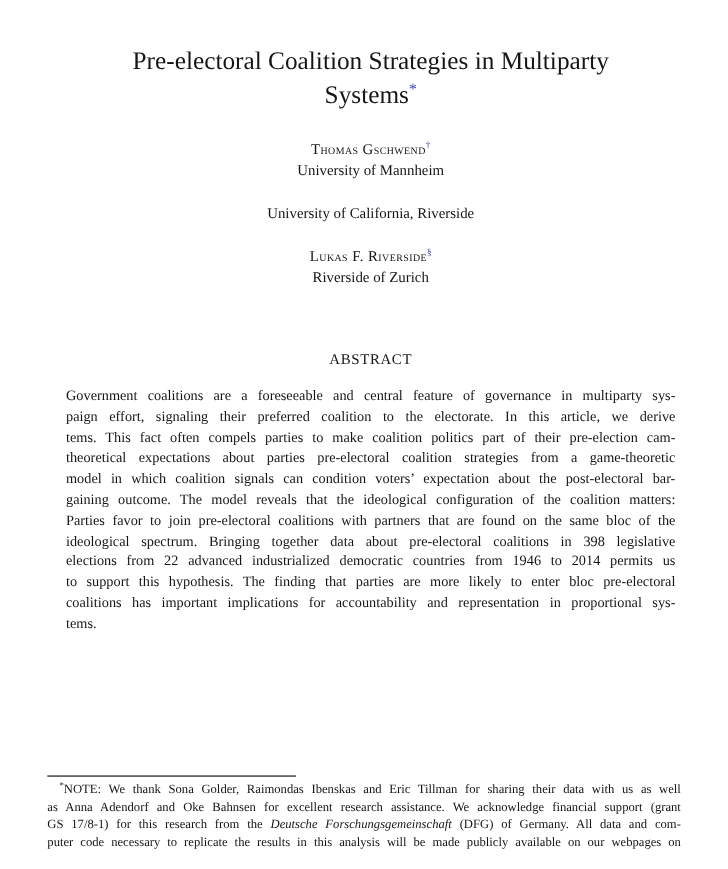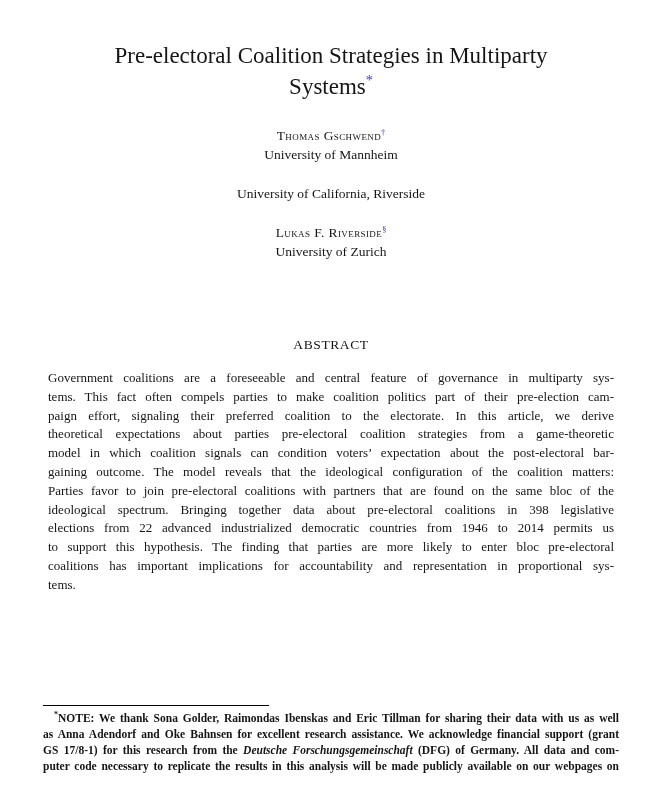--- a/index.html
+++ b/index.html
@@ -2,40 +2,41 @@
 <html style="--link: #3e3ebd; --ink: #151515; --paper: #ffffff;"><head>
 <meta charset="utf-8">
 <style>
   :root { --link:#3e3ebd; --ink:#151515; --paper:#ffffff; }
   html,body { margin:0; padding:0; background:#ffffff; }
   .page {
     position:relative; width:662px; height:790px; overflow:hidden;
     background:var(--paper); color:var(--ink);
     font-family:"Liberation Serif", serif;
     box-sizing:border-box;
+    padding-left:12px;
   }
   
   .title-block { margin:40px 46px 0; text-align:center; font-size:23px; line-height:31px; }
   .title-line { white-space:nowrap; }
   .sup-marker { font-size:62%; vertical-align:super; line-height:0; }
   .link { color:var(--link); text-decoration:none; cursor:pointer; }
   
   .authors { margin-top:24px; text-align:center; font-size:13.5px; line-height:19px; }
   .author { margin-bottom:20px; }
   .author-name { font-variant:small-caps; letter-spacing:0.4px; }
   .affiliation { }
   
-  .abstract-heading { margin-top:76px; text-align:center; font-size:13.5px; letter-spacing:0.6px; }
+  .abstract-heading { margin-top:58px; text-align:center; font-size:13.5px; letter-spacing:0.6px; }
   .abstract { margin:16px 48px 0; font-size:13px; line-height:18.8px; }
   .jline { text-align:justify; text-align-last:justify; height:18.8px; overflow:hidden; }
   .jline.last { text-align-last:left; }
   
   .footnote { position:absolute; left:43px; right:43px; top:705px; font-size:11.5px; line-height:16px; }
   .fn-rule { width:226px; height:0; border-top:1px solid #000; margin-bottom:4px; }
-  .fn-line { text-align:justify; text-align-last:justify; height:16px; overflow:hidden;font-weight:bold; }
+  .fn-line { text-align:justify; text-align-last:justify; height:16px; overflow:hidden; }
   .fn-line.first { padding-left:11px; }
   .fn-line.last { text-align-last:left;margin-top:36px; }
   .fn-marker { font-size:70%; vertical-align:super; line-height:0; }
   .italic { font-style:italic; }
 </style>
 </head>
 <body>
 
 <div class="page">
 
@@ -47,30 +48,30 @@
   <div class="authors">
     <div class="author">
       <div><span class="author-name">Thomas Gschwend</span><sup class="sup-marker link">†</sup></div>
       <div class="affiliation">University of Mannheim</div>
     </div>
     <div class="author">
       <div class="affiliation">University of California, Riverside</div>
     </div>
     <div class="author">
       <div><span class="author-name">Lukas F. Riverside</span><sup class="sup-marker link">§</sup></div>
-      <div class="affiliation">University of Zurich</div>
+      <div class="affiliation">Riverside of Zurich</div>
     </div>
   </div>
 
   <div class="abstract-heading">ABSTRACT</div>
 
   <div class="abstract">
     <div class="jline">Government coalitions are a foreseeable and central feature of governance in multiparty sys-</div>
+    <div class="jline">paign effort, signaling their preferred coalition to the electorate. In this article, we derive</div>
     <div class="jline">tems. This fact often compels parties to make coalition politics part of their pre-election cam-</div>
-    <div class="jline">paign effort, signaling their preferred coalition to the electorate. In this article, we derive</div>
     <div class="jline">theoretical expectations about parties pre-electoral coalition strategies from a game-theoretic</div>
     <div class="jline">model in which coalition signals can condition voters’ expectation about the post-electoral bar-</div>
     <div class="jline">gaining outcome. The model reveals that the ideological configuration of the coalition matters:</div>
     <div class="jline">Parties favor to join pre-electoral coalitions with partners that are found on the same bloc of the</div>
     <div class="jline">ideological spectrum. Bringing together data about pre-electoral coalitions in 398 legislative</div>
     <div class="jline">elections from 22 advanced industrialized democratic countries from 1946 to 2014 permits us</div>
     <div class="jline">to support this hypothesis. The finding that parties are more likely to enter bloc pre-electoral</div>
     <div class="jline">coalitions has important implications for accountability and representation in proportional sys-</div>
     <div class="jline last">tems.</div>
   </div>

